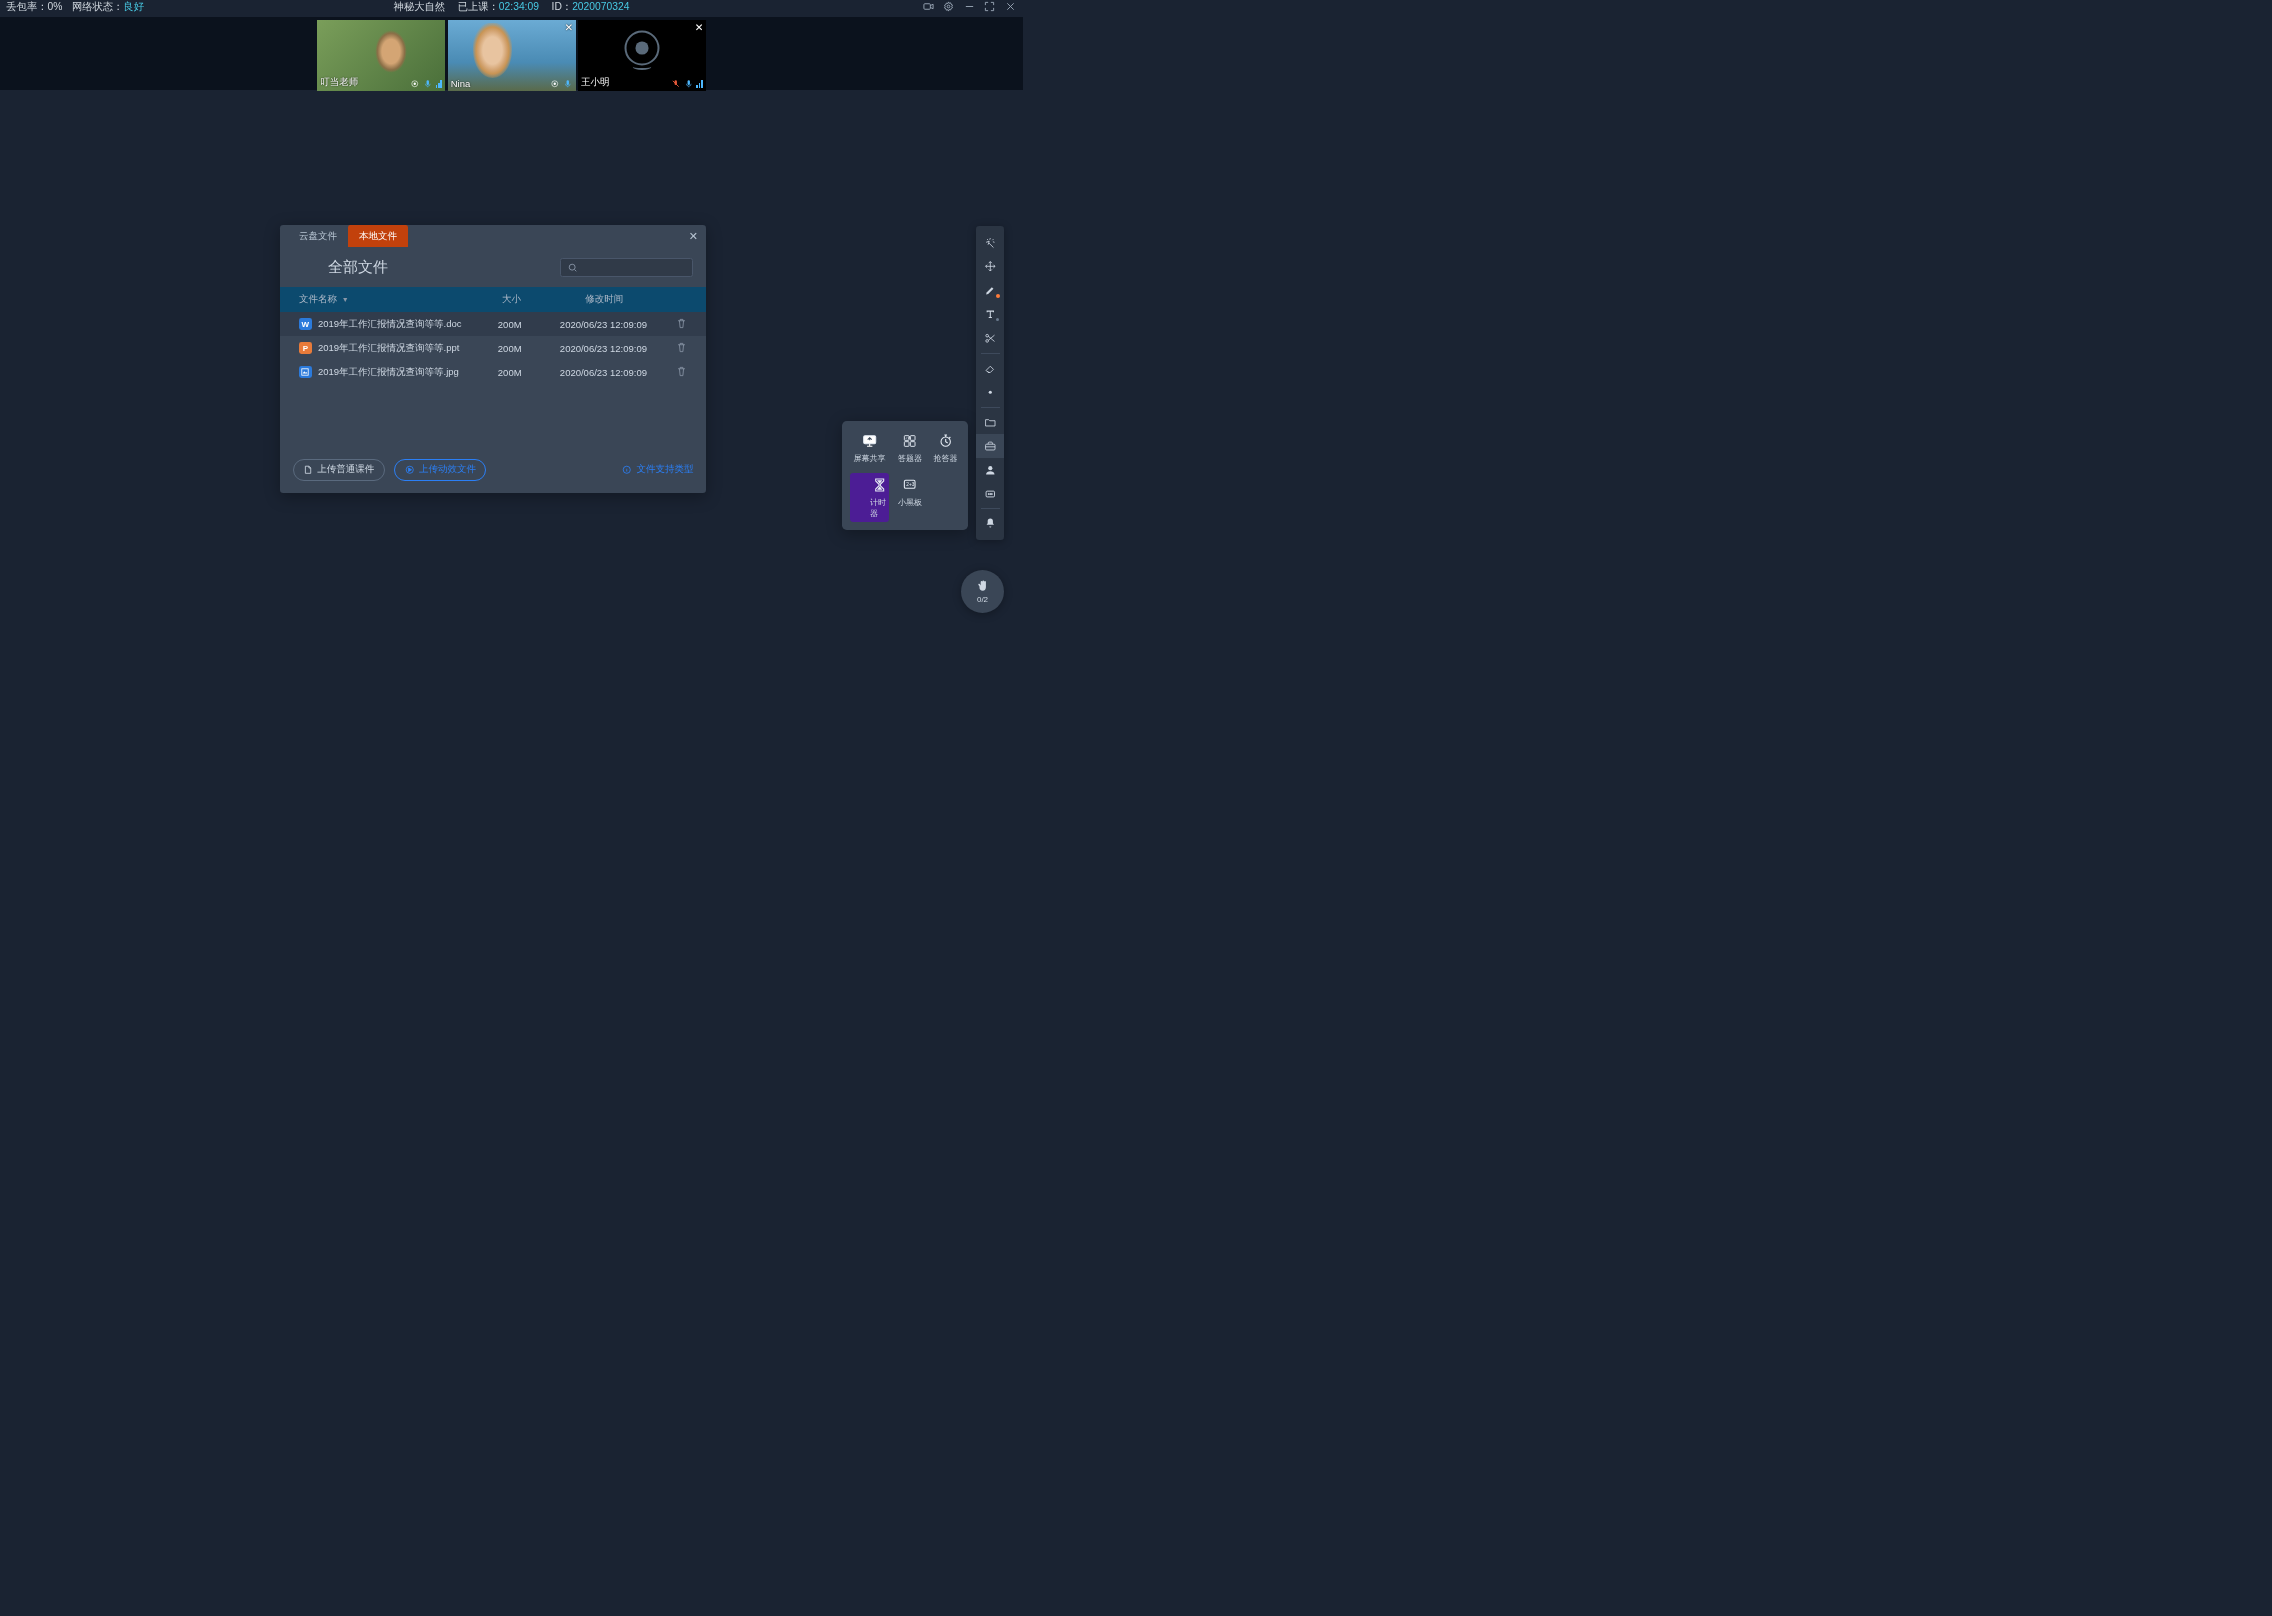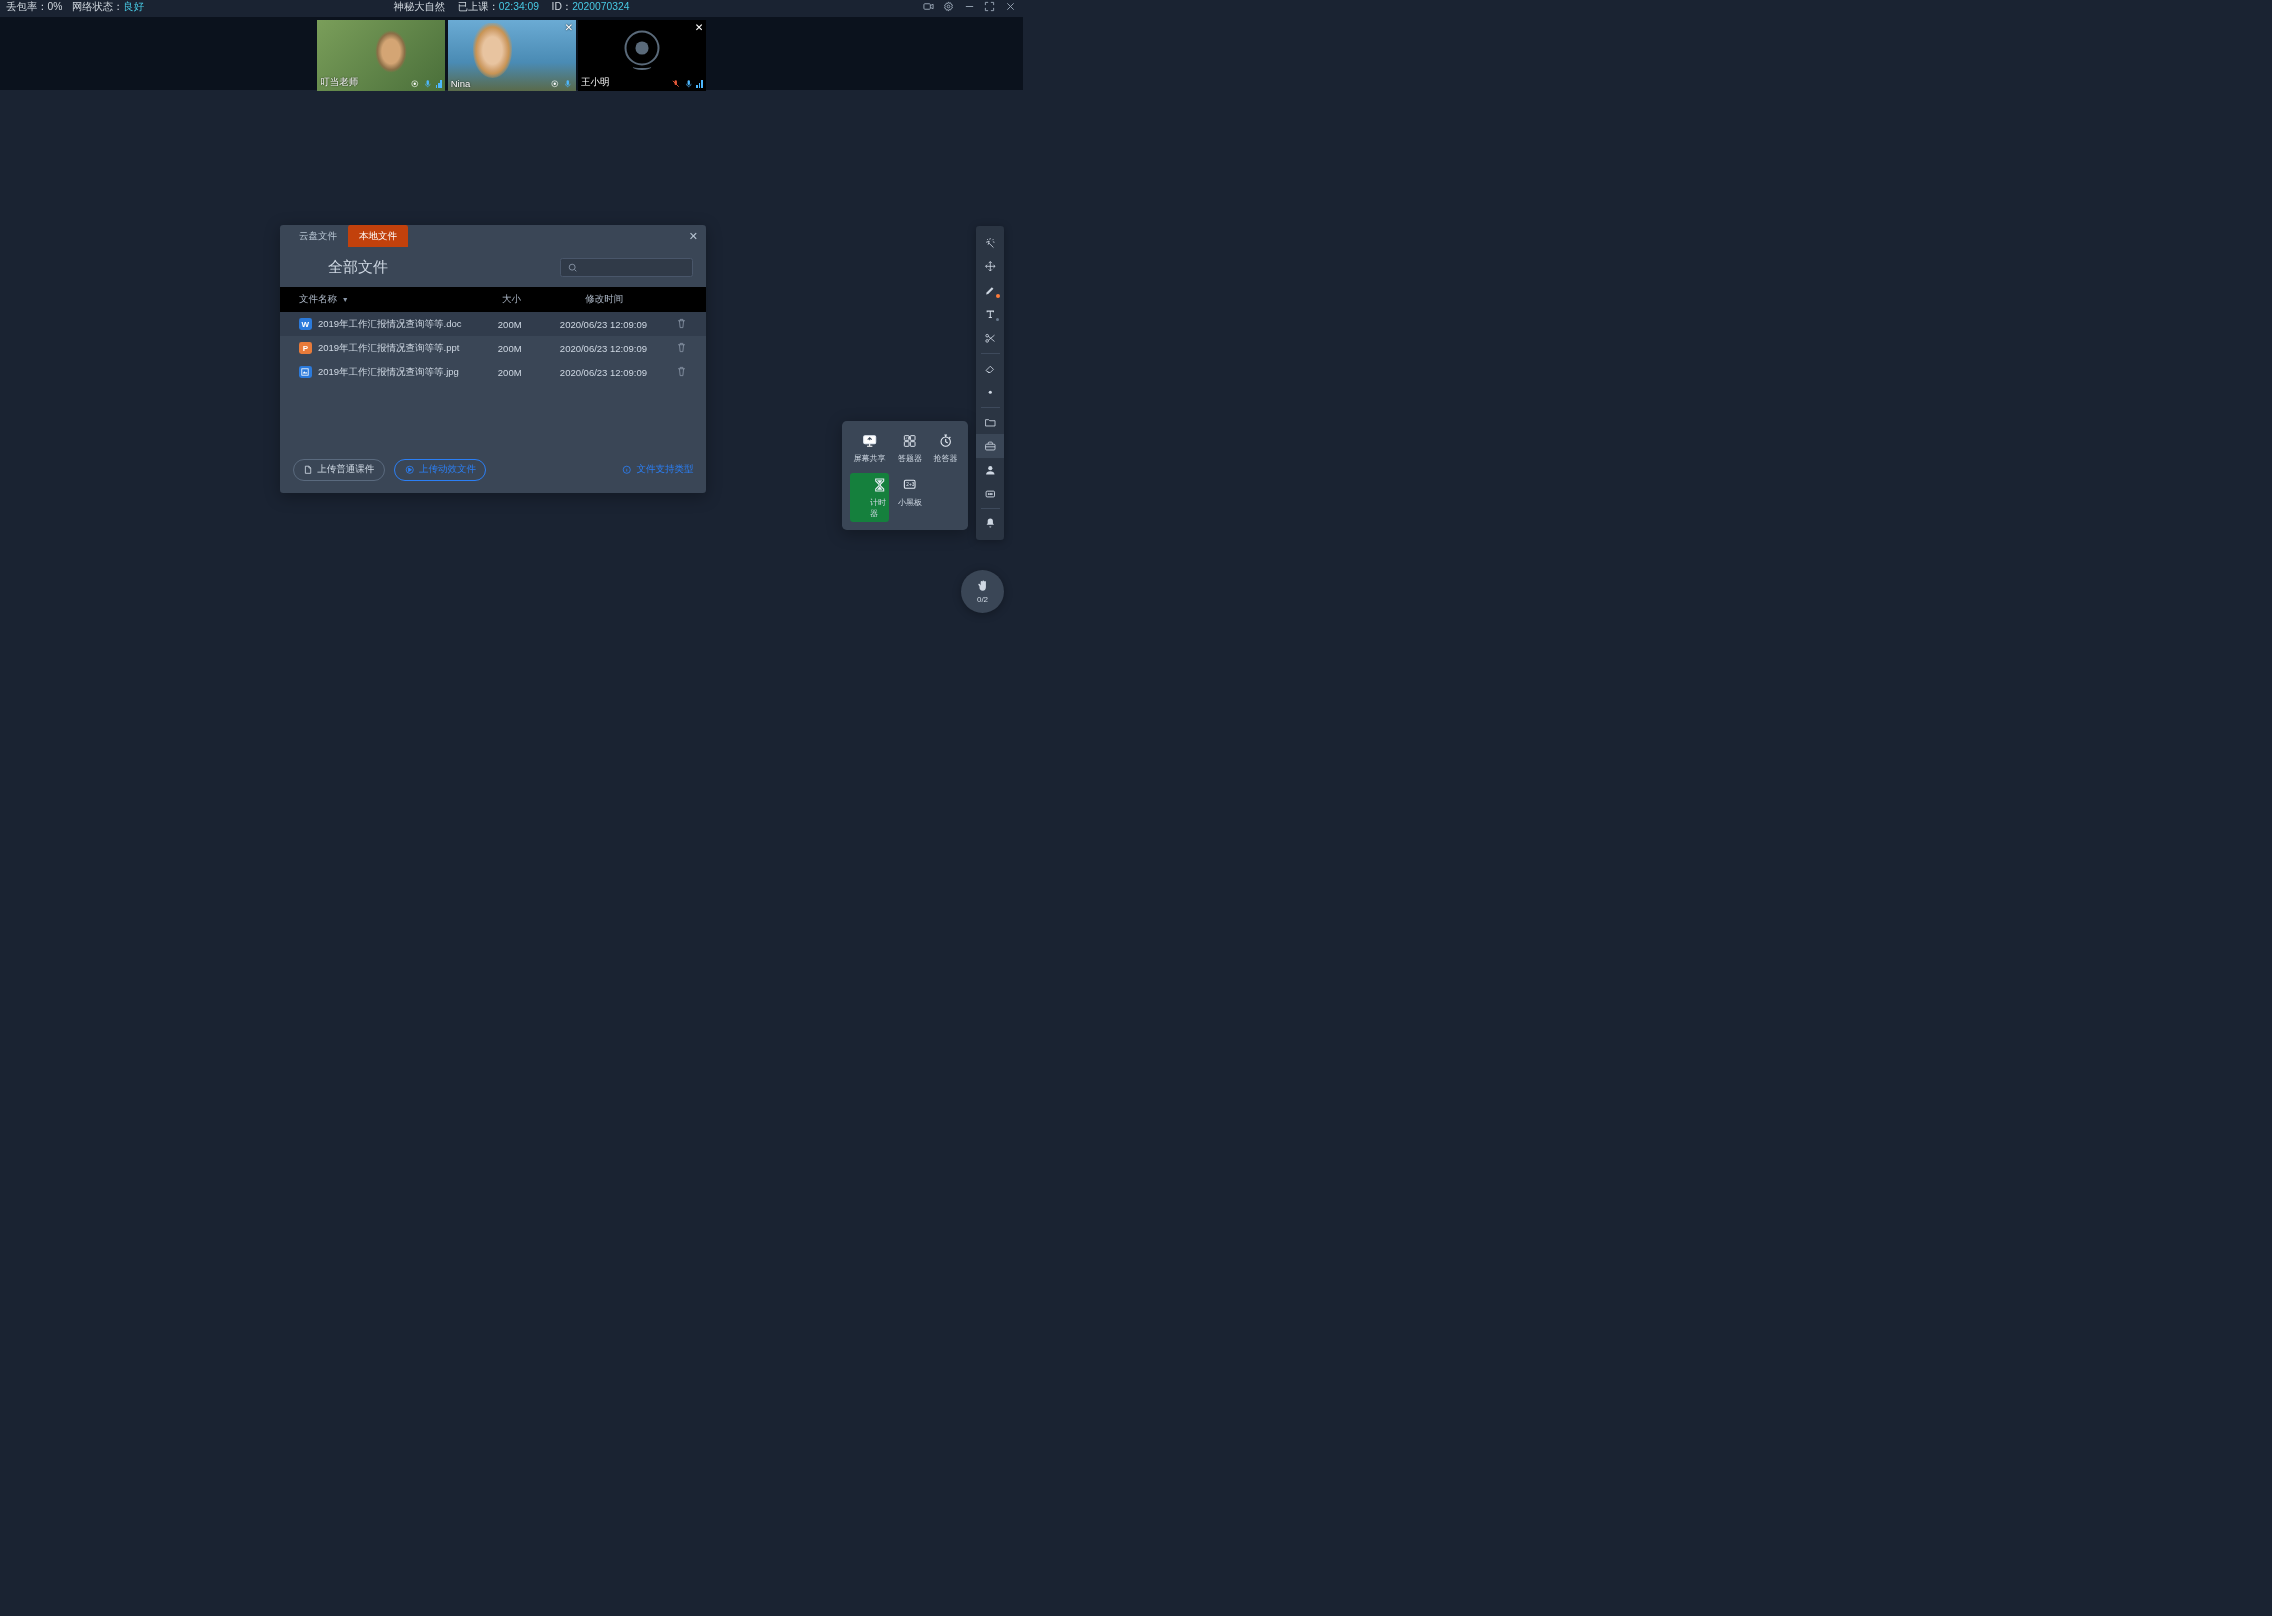--- a/index.html
+++ b/index.html
@@ -148,21 +148,21 @@
   padding: 11px 12.6px 9.5px 19px;
 }
 .fd-allfiles { font-size: 15px; color: #cfd8e3; margin-left: 29px; }
 .fd-search {
   width: 133px; height: 19px; background: #303a48; border: 0.8px solid #49566a;
   border-radius: 2.4px; display: flex; align-items: center; padding: 0 6.3px;
 }
 .fd-search svg { width: 9.5px; height: 9.5px; color: #8a97a8; }
 .fd-header {
   display: flex; padding: 6.3px 19px; font-size: 9.5px; color: #aeb9c8;
-  background: #000000;
+  background: #0c4a6e;
   gap: 29px;
 }
 .fd-col-name { width: 202px; display: flex; align-items: center; gap: 4.7px; }
 .fd-col-size { width: 63px; }
 .fd-col-time { width: 118px; }
 .fd-row {
   display: flex; align-items: center; padding: 5.5px 19px;
   font-size: 9.5px; color: #cfd8e3;
 }
 .fd-row:first-of-type { background: #313c4c; }
@@ -205,21 +205,21 @@
   border-radius: 4.7px;
   display: grid;
   grid-template-columns: repeat(3, 1fr);
   gap: 6.3px;
   box-shadow: 0 3.2px 16px rgba(0,0,0,0.3);
 }
 .tools-popup .tool {
   display: flex; flex-direction: column; align-items: center; gap: 3.2px;
   padding: 3.2px 0; border-radius: 3.2px; cursor: pointer;
 }
-.tools-popup .tool.active { background: #15803d; padding-left: 20px; }
+.tools-popup .tool.active { background: #4c1d95; padding-left: 20px; }
 .tools-popup .tool .ticon {
   width: 19px; height: 17.4px; display: flex; align-items: center; justify-content: center;
   color: #e6edf5;
 }
 .tools-popup .tool .ticon svg, .tools-popup .tool .ticon .glyph {
   width: 17.4px; height: 16px;
 }
 .tools-popup .tool span { font-size: 8px; color: #cfd8e3; }
 
 

